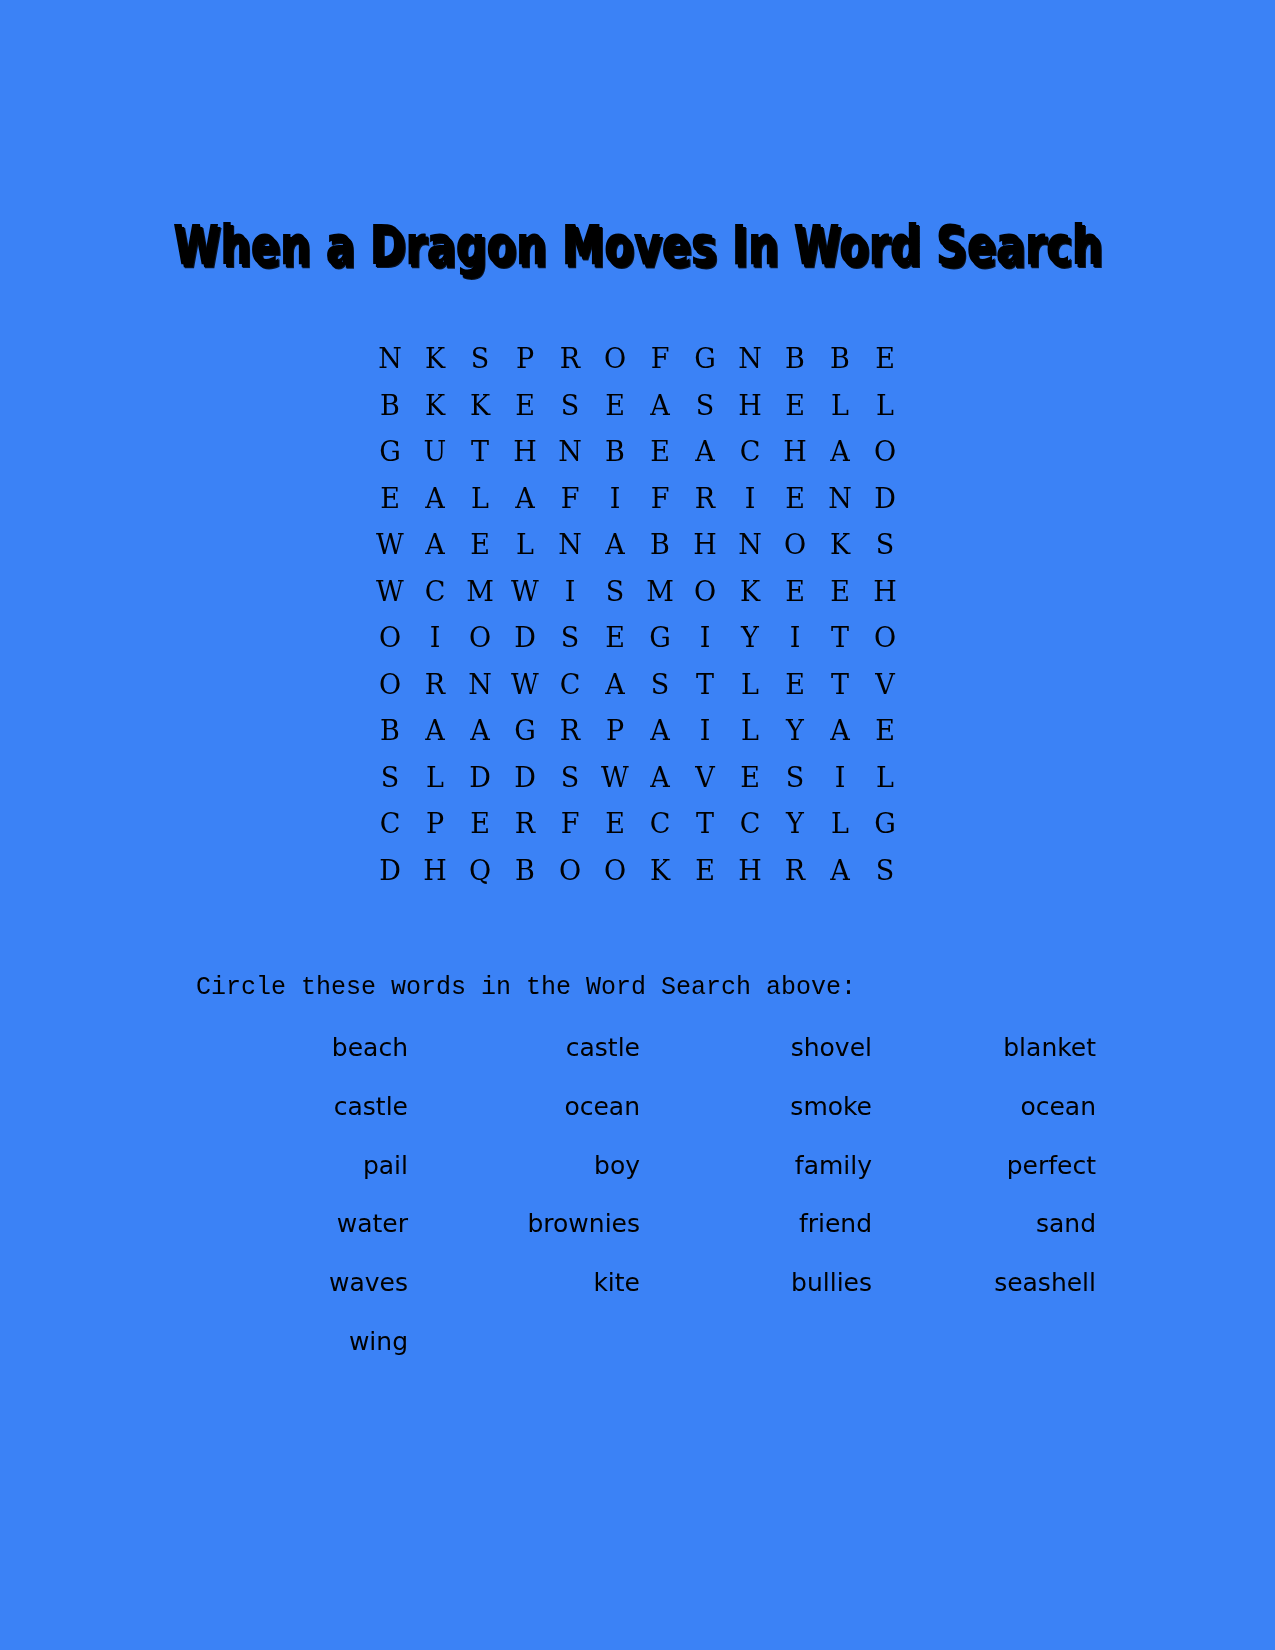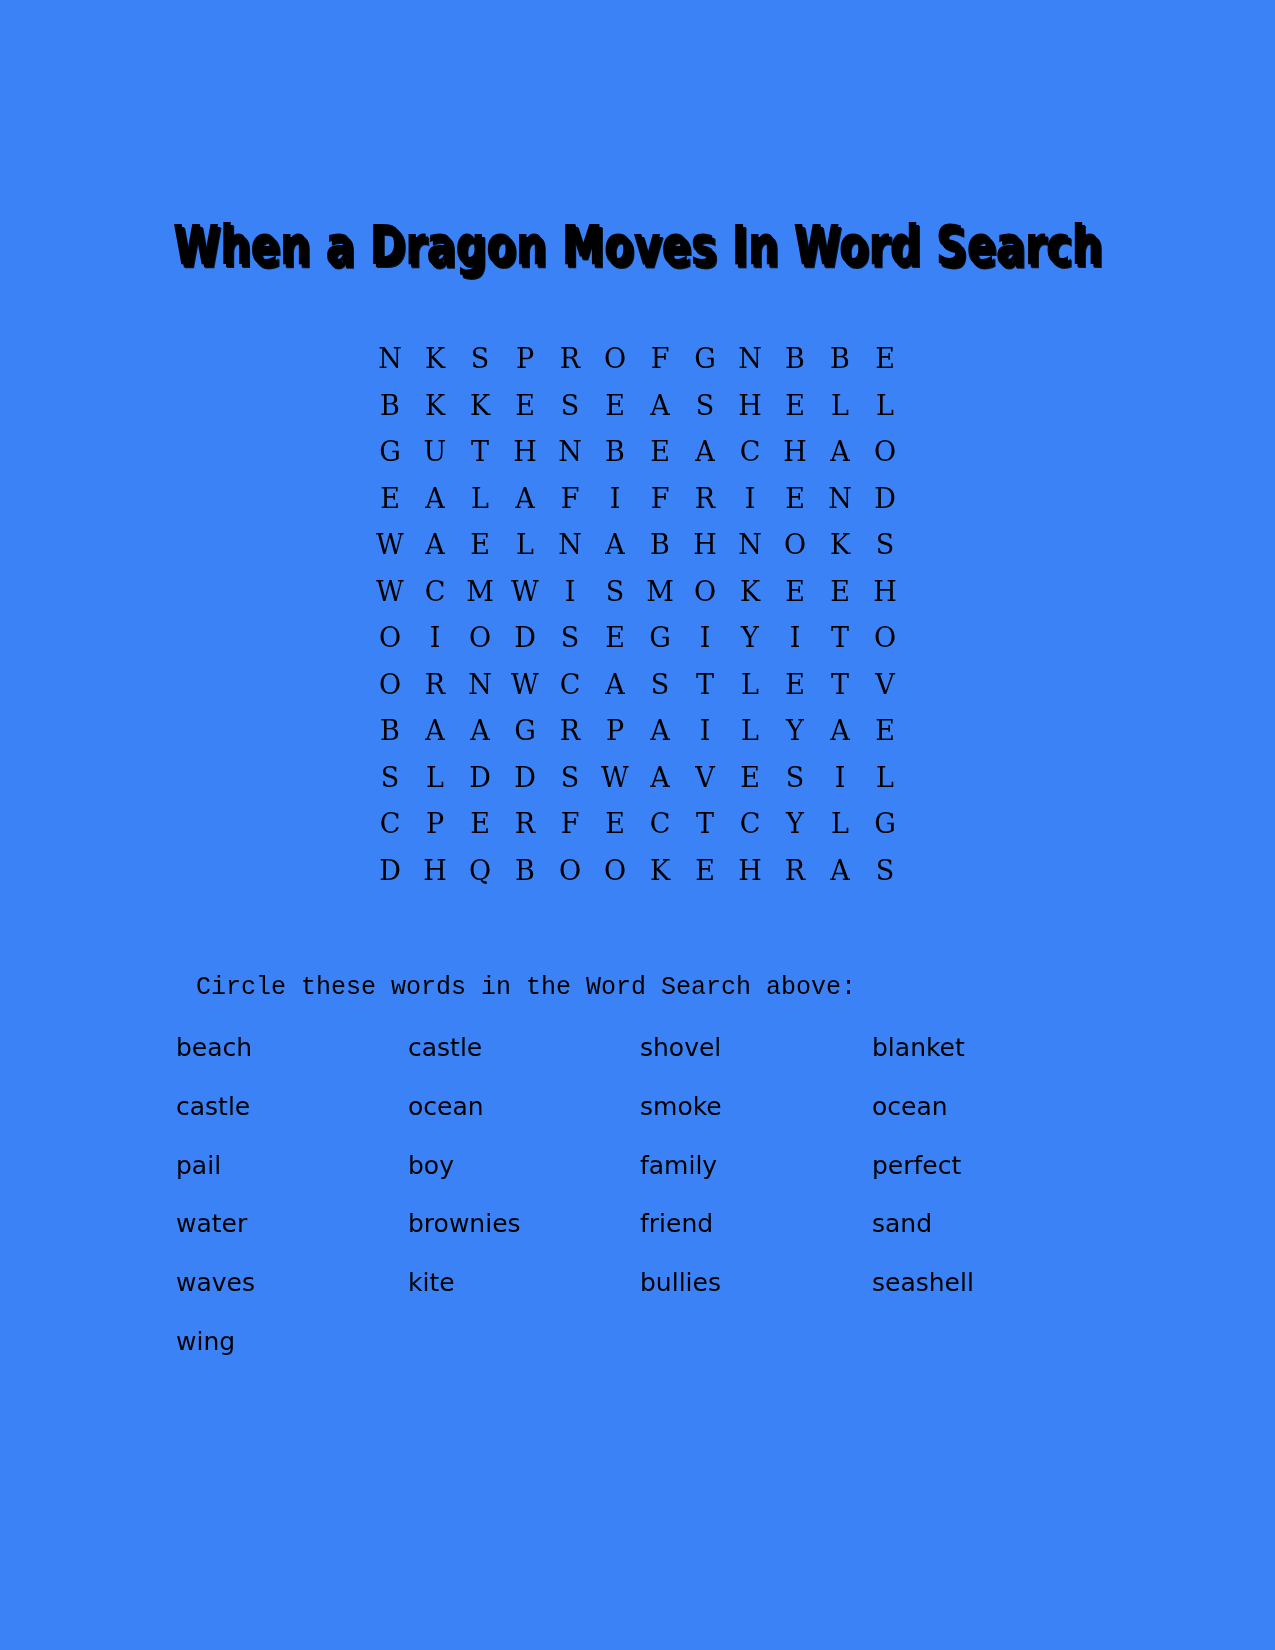--- a/index.html
+++ b/index.html
@@ -83,20 +83,21 @@
 
   
   .wordlist {
     position: absolute;
     top: 1028px;
     left: 176px;
     width: 920px;
     display: grid;
     grid-template-columns: 232px 232px 232px 224px;
     grid-auto-rows: 58.8px;
+    text-align: right;
   }
   .word {
     font-family: "DejaVu Sans", sans-serif;
     font-size: 25px;
     line-height: 40px;
     color: #000000;
     white-space: nowrap;
   }
 </style>
 </head>

